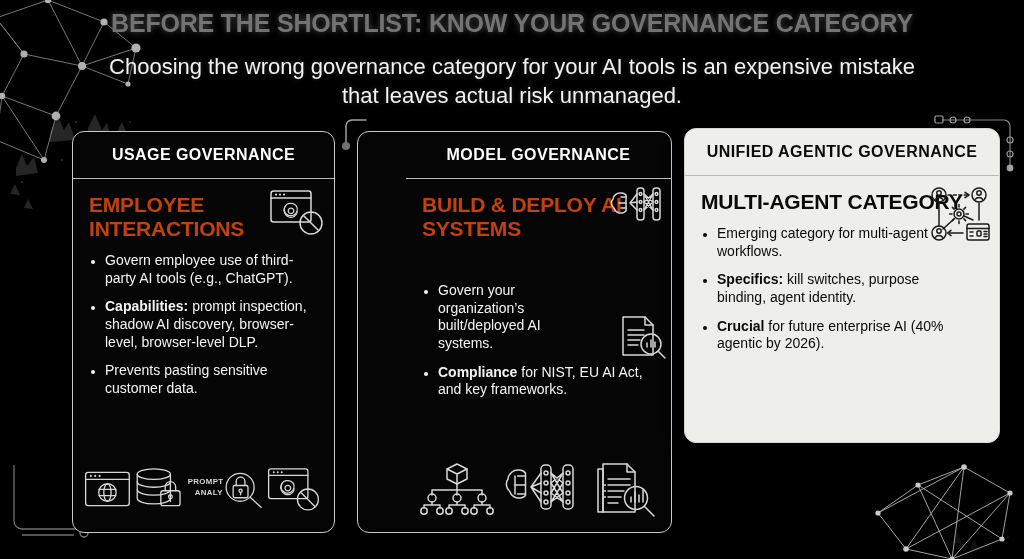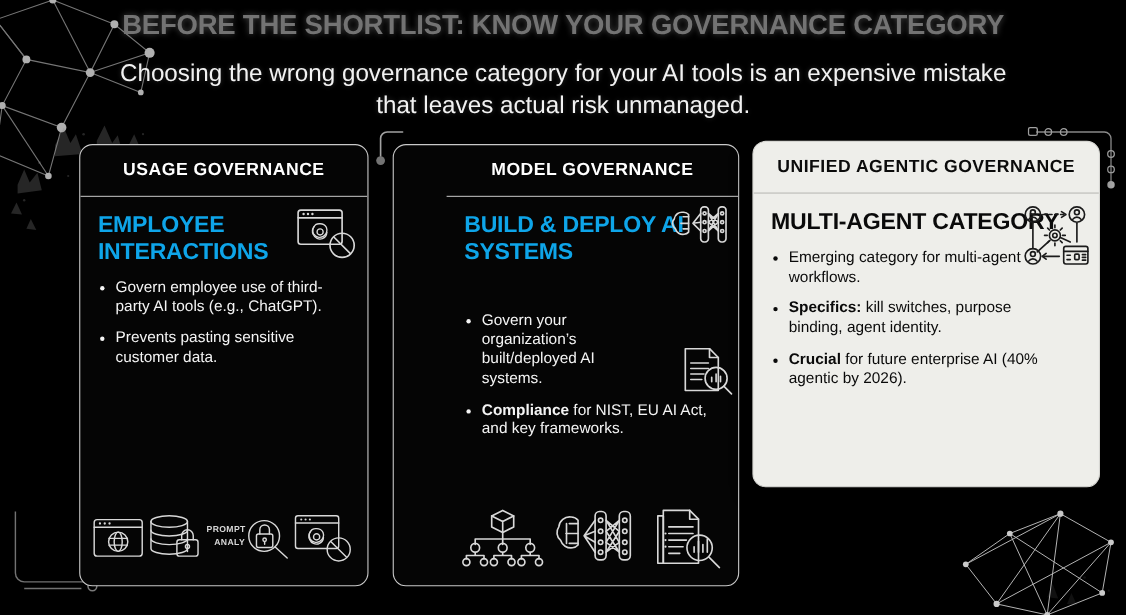--- a/index.html
+++ b/index.html
@@ -85,21 +85,21 @@
     padding: 14px 16px 0 16px;
     height: calc(100% - 47px);
   }
 
   .card-subtitle {
     font-size: 21px;
     font-weight: bold;
     letter-spacing: -0.2px;
     margin-bottom: 11px;
   }
-  .card.dark .card-subtitle { color: #0ea5e9; }
+  .card.dark .card-subtitle { color: #c2410c; }
   .card.light .card-subtitle { color: #0a0a0a; }
 
   ul.bullets { list-style: none; }
   ul.bullets li {
     position: relative;
     padding-left: 16px;
     margin-bottom: 11px;
     font-size: 14px;
     line-height: 1.26;
   }
@@ -262,20 +262,21 @@
   <div class="title">BEFORE THE SHORTLIST: KNOW YOUR GOVERNANCE CATEGORY</div>
   <div class="subtitle">Choosing the wrong governance category for your AI tools is an expensive mistake that leaves actual risk unmanaged.</div>
 
   <div class="card dark" id="card-usage" style="left:26px; top:131px; width:263px; height:402px;margin-left:46px;">
     <div class="card-header">USAGE GOVERNANCE</div>
     <div class="card-body">
       <div class="card-subtitle">EMPLOYEE INTERACTIONS</div>
 
       <ul class="bullets">
         <li><span>Govern employee use of third-party AI tools (e.g., ChatGPT).</span></li>
+        <li><span class="b">Capabilities:</span><span> prompt inspection, shadow AI discovery, browser-level, browser-level DLP.</span></li>
         <li><span>Prevents pasting sensitive customer data.</span></li>
       </ul>
 
       <svg class="inline-icon" style="right:8px; top:8px;" width="58" height="52" viewBox="0 0 58 52">
         <rect class="ln" x="3" y="4" width="40" height="31" rx="2.5"></rect>
         <path class="ln" d="M3 11 H43"></path>
         <circle class="fl" cx="8" cy="7.6" r="1.1"></circle>
           <circle class="fl" cx="12" cy="7.6" r="1.1"></circle>
           <circle class="fl" cx="16" cy="7.6" r="1.1"></circle>
         <g class="ln" transform="translate(23,23) scale(.82)">

